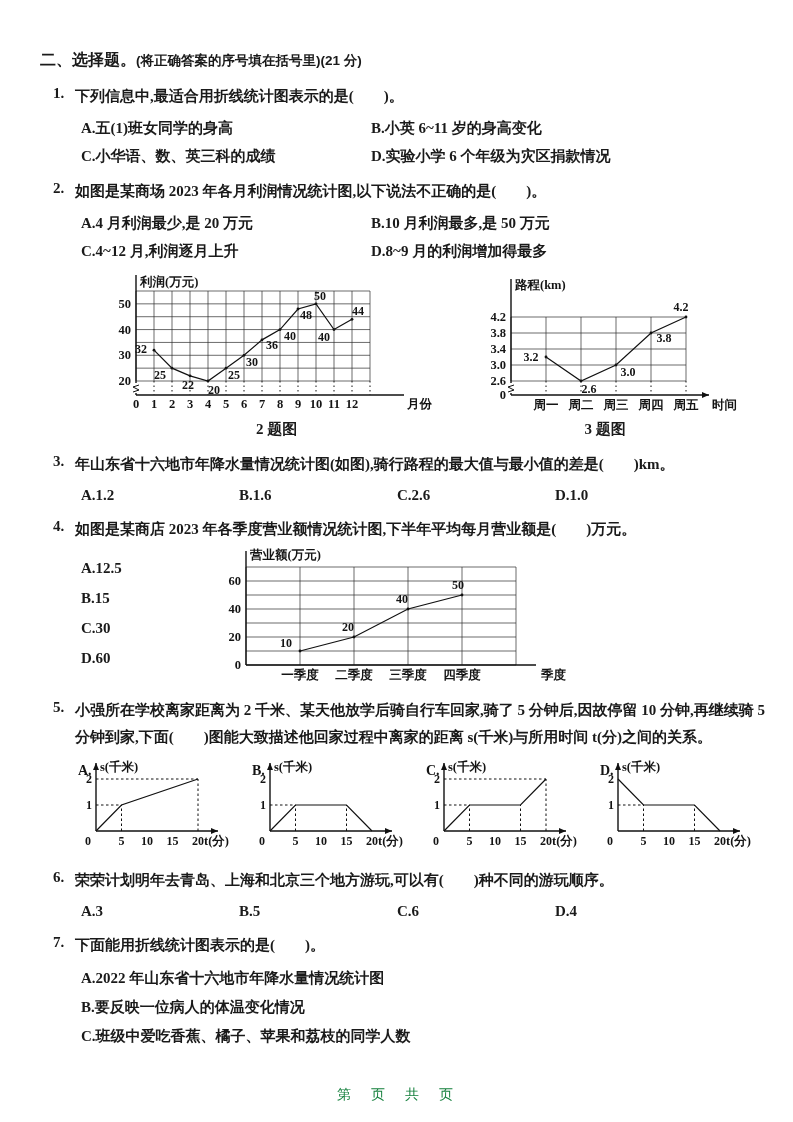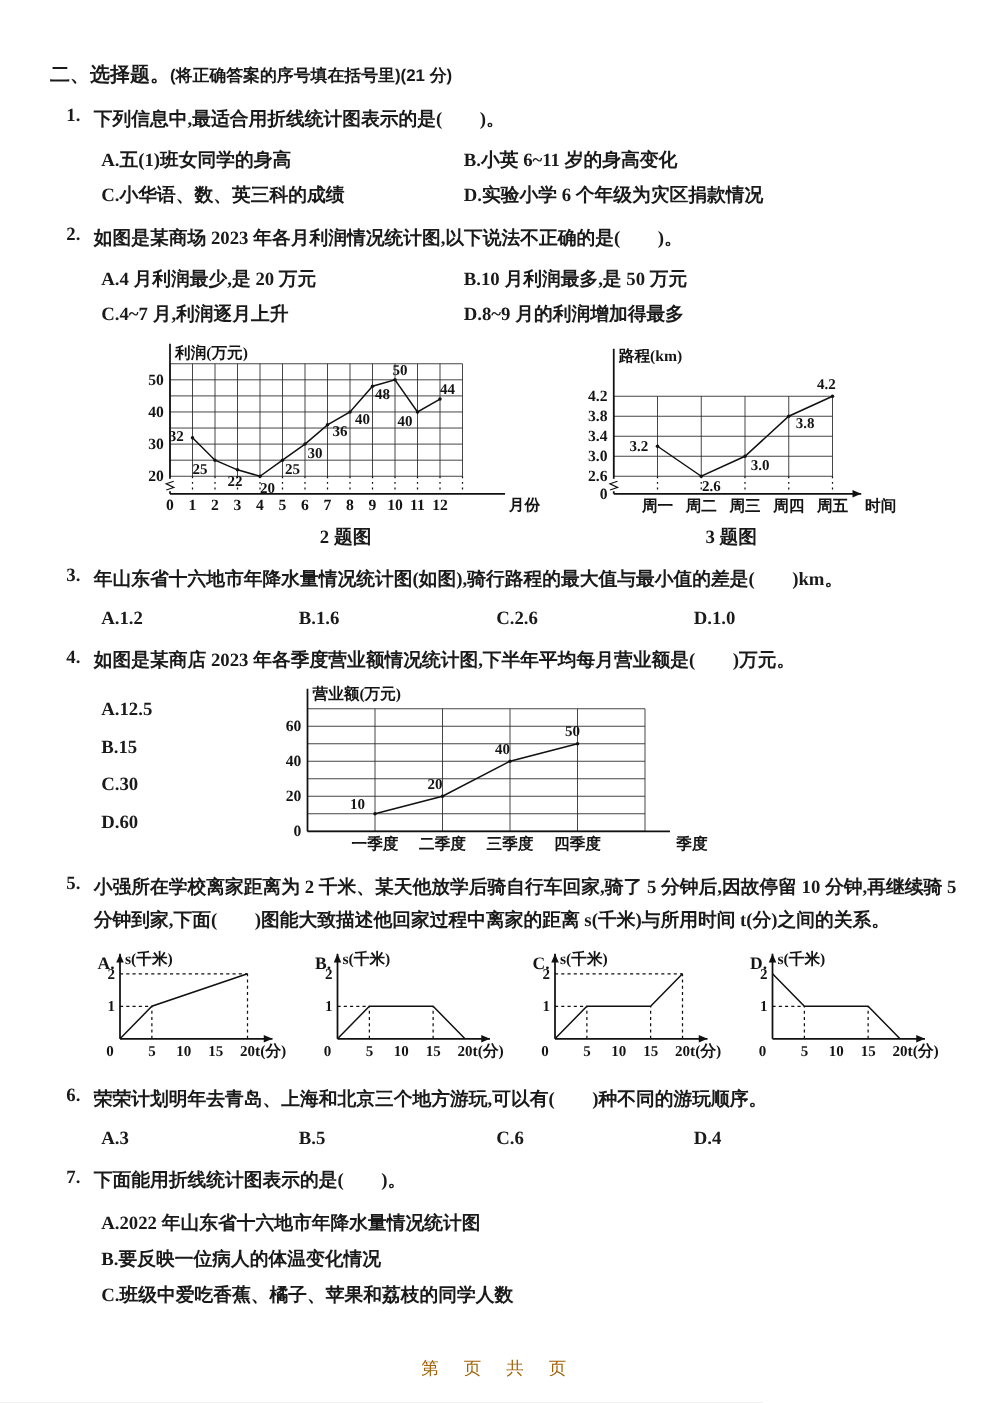--- a/index.html
+++ b/index.html
@@ -13,29 +13,29 @@
   .question{margin-top:12px;}
   .q-line{display:flex;margin-left:13px;line-height:20px;}
   .q-num{min-width:22px;font-weight:bold;}
   .q-text{flex:1;font-weight:600;white-space:pre-wrap;line-height:27px;}
   .opts{margin-left:41px;margin-top:9px;display:flex;}
   .opt{display:block;font-weight:600;white-space:pre-wrap;}
   .opts-2col .opt:first-child{width:290px;}
   .opts-4col .opt{width:158px;}
   .opts-stack{display:block;}
   .opts-stack .opt{margin-top:10px;}
-  .charts-row{display:flex;margin:10px 0 0 64px;}
+  .charts-row{display:flex;margin:10px 0 0 64px;gap:20px;}
   .chart-fig{margin:0;}
   .chart-caption{text-align:center;font-weight:bold;font-size:15px;margin-top:1px;}
   .q4-title{width:400px;margin:10px 0 2px 150px;text-align:center;font-weight:bold;font-size:15px;}
   .q4-row{display:flex;}
   .q4-opts{margin-left:41px;width:110px;line-height:30px;padding-top:10px;font-weight:600;}
   .small-charts{display:flex;margin:8px 0 0 36px;gap:14px;}
   .footer{position:absolute;left:0;bottom:18px;width:100%;text-align:center;
-          font-size:14px;letter-spacing:3px;color:#a16207;}
+          font-size:14px;letter-spacing:3px;color:#15803d;}
   svg{font-family:inherit;display:block;}
   svg text{fill:#141414;}
   .g{stroke:#2b2b2b;stroke-width:0.7;}
   .ax{stroke:#111;stroke-width:1.4;}
   .s{fill:none;stroke:#111;stroke-width:1.2;}
   .dot{stroke:#111;stroke-width:1;stroke-dasharray:1.5,3;}
   .dsh{stroke:#111;stroke-width:1;stroke-dasharray:2.5,2.5;}
   .brk{fill:none;stroke:#111;stroke-width:1;}
   .f{fill:#111;stroke:none;}
   .w{fill:#fff;stroke:none;}
@@ -67,21 +67,21 @@
   <div class="question">
     <div class="q-line">
       <span class="q-num">2.</span>
       <span class="q-text">如图是某商场 2023 年各月利润情况统计图,以下说法不正确的是(　　)。</span>
     </div>
     <div class="opts opts-2col">
       <span class="opt">A.4 月利润最少,是 20 万元</span>
       <span class="opt">B.10 月利润最多,是 50 万元</span>
     </div>
     <div class="opts opts-2col">
-      <span class="opt">C.4~7 月,利润逐月上升</span>
+      <span class="opt">C.4~12 月,利润逐月上升</span>
       <span class="opt">D.8~9 月的利润增加得最多</span>
     </div>
   </div>
 
   <div class="charts-row">
     <figure class="chart-fig">
       <div>
           <svg viewBox="0 0 345 148" width="345" height="148">
             <line x1="32" y1="110" x2="266" y2="110" class="g"></line>
             <line x1="32" y1="97.14285714285714" x2="266" y2="97.14285714285714" class="g"></line>

